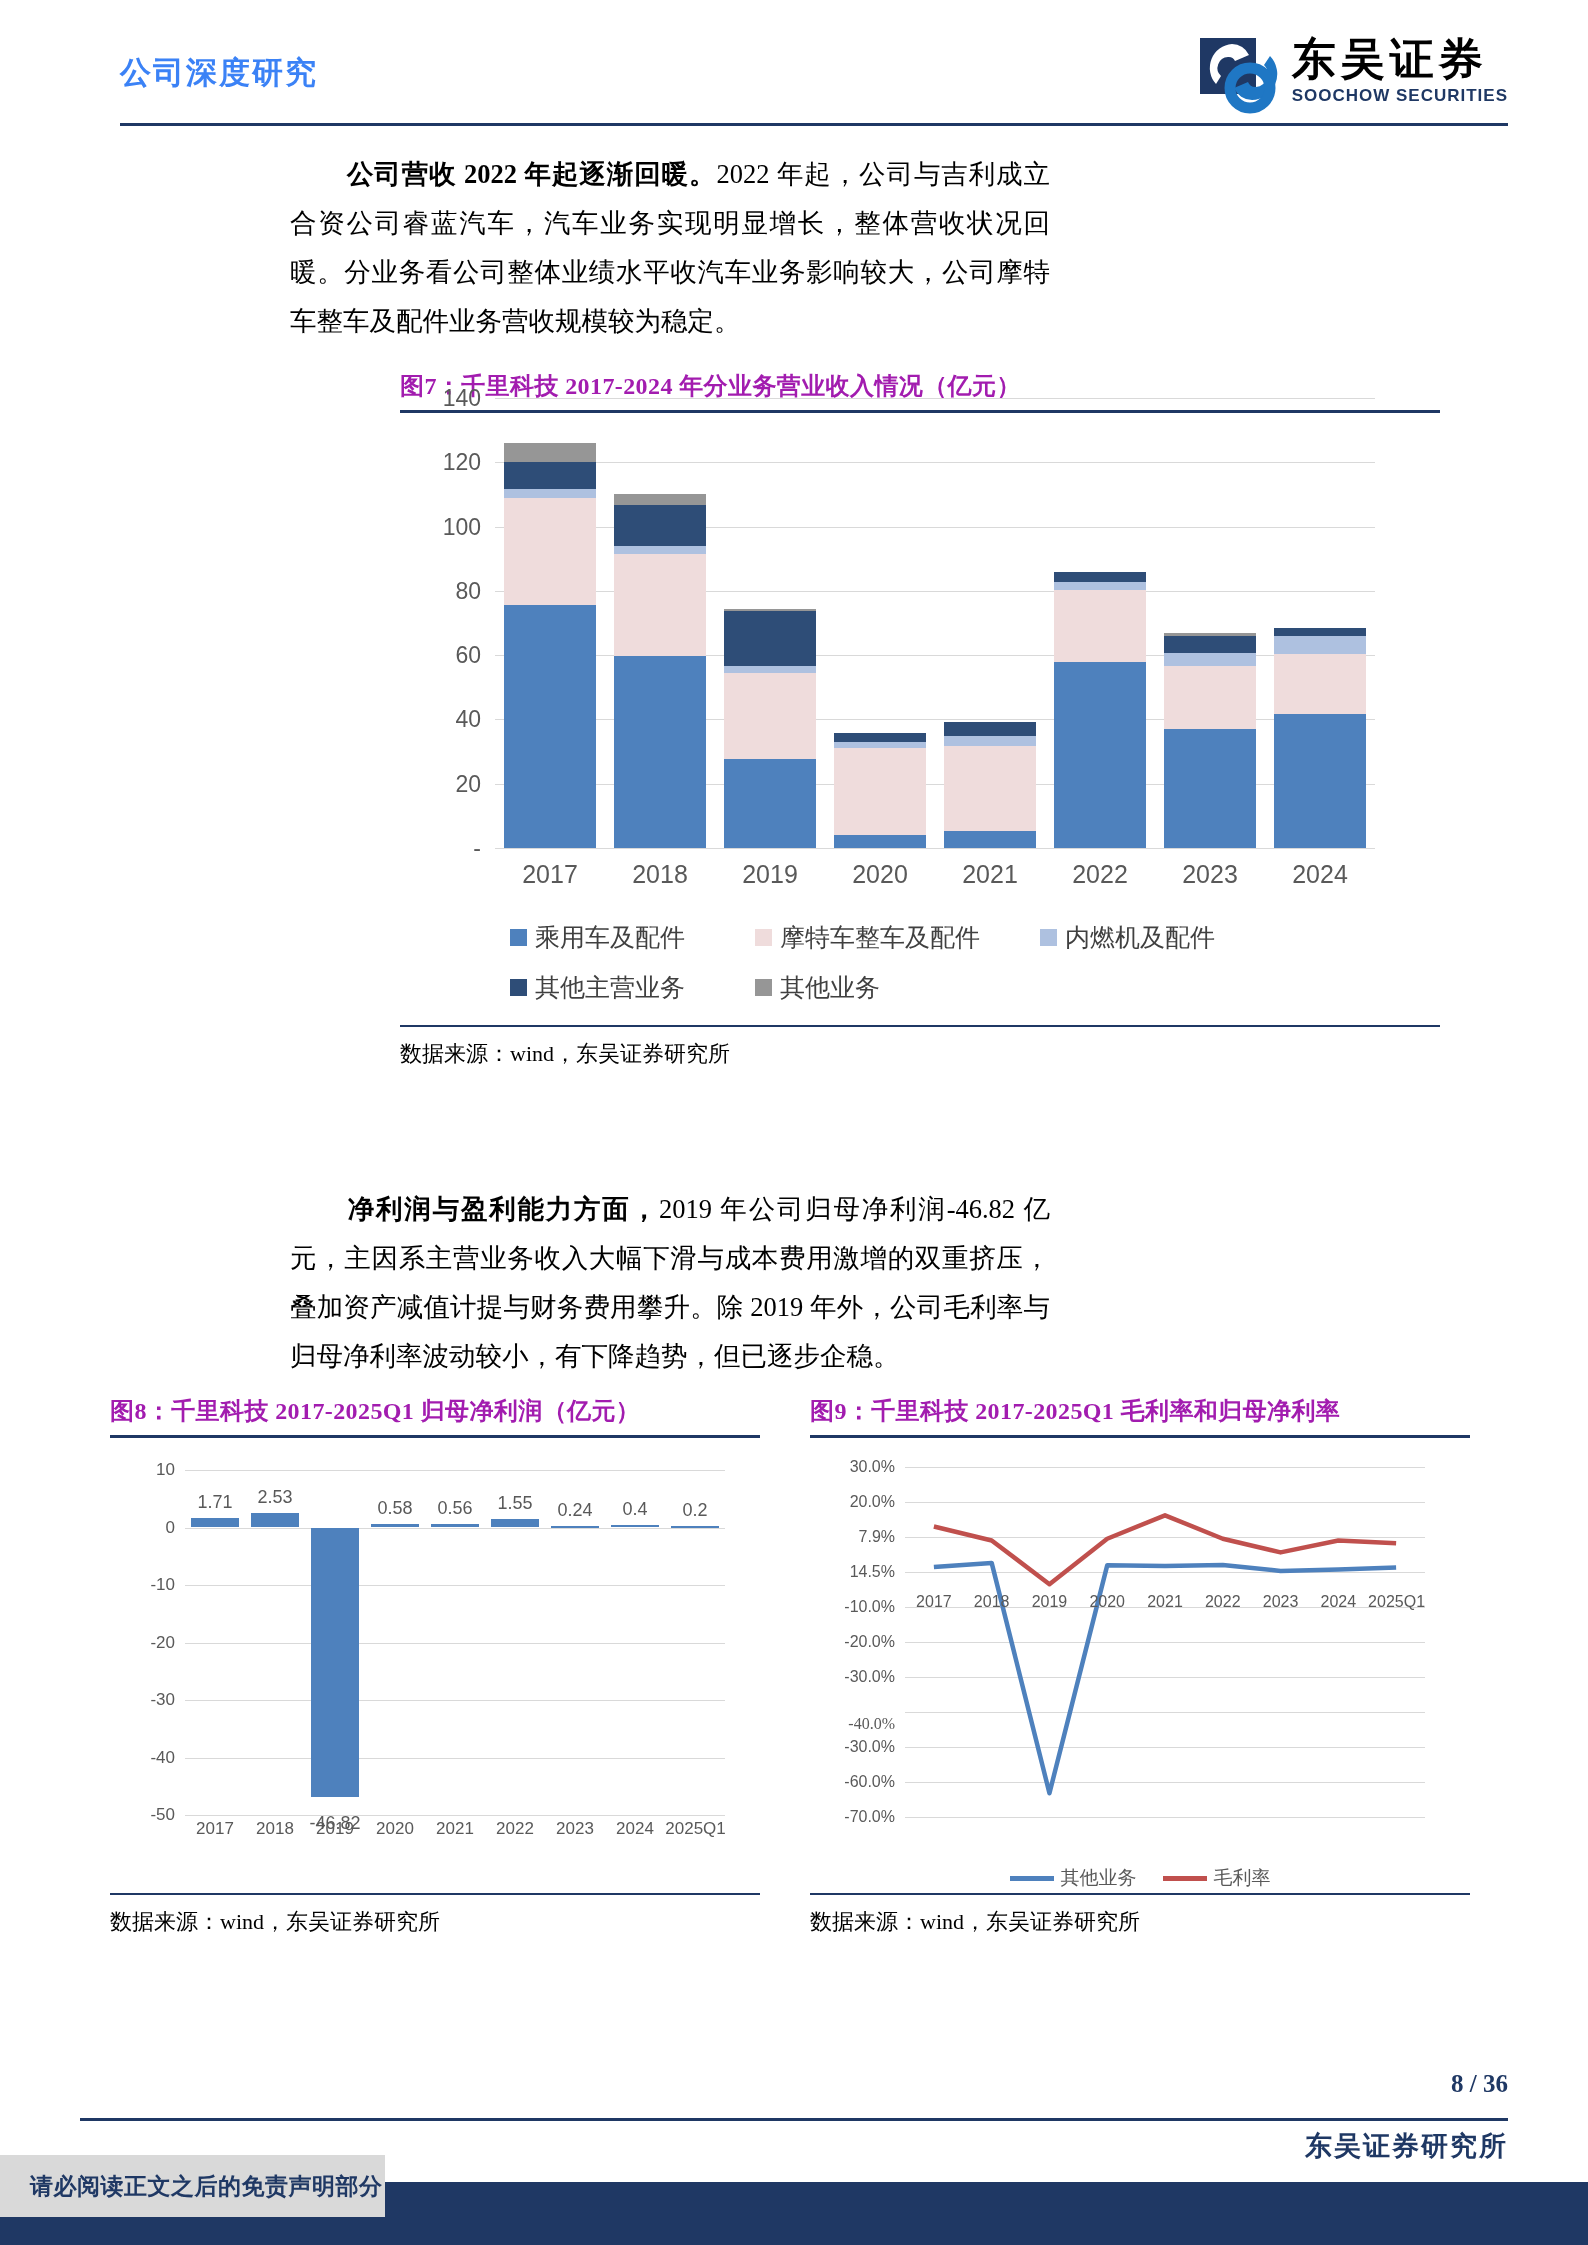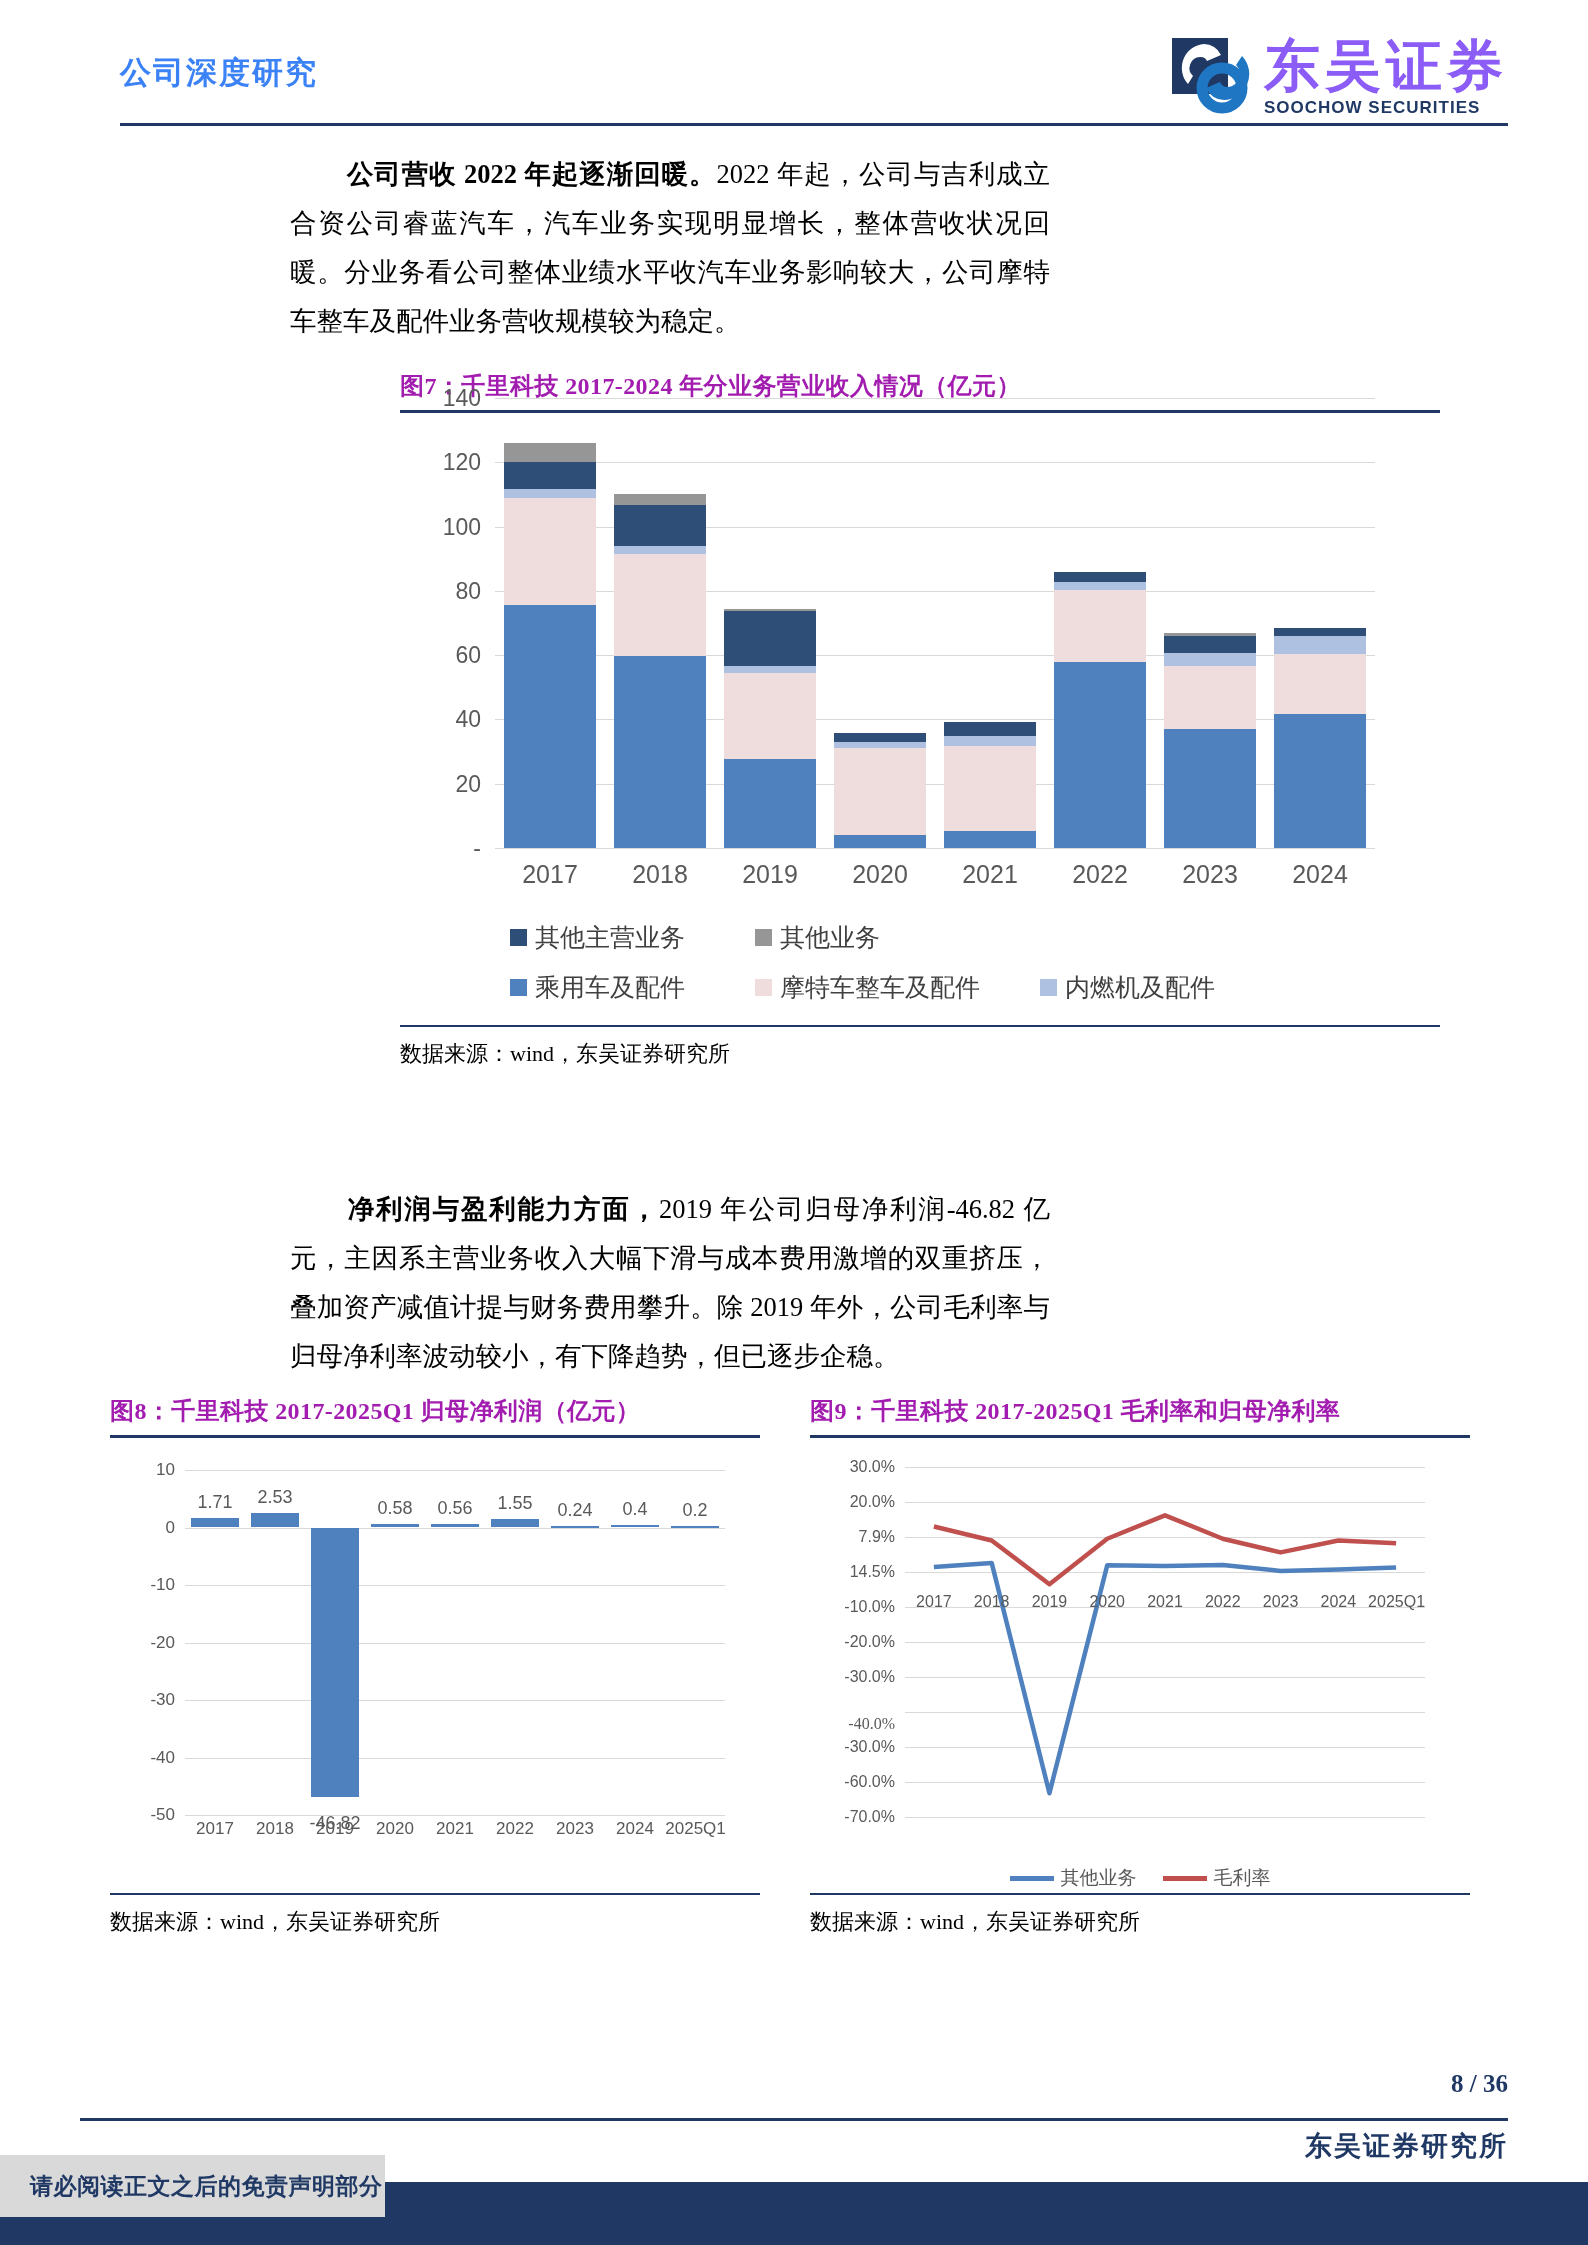--- a/index.html
+++ b/index.html
@@ -16,21 +16,21 @@
   
   .header{position:absolute;left:0;top:0;width:1588px;height:140px;}
   .hdr-title{
     position:absolute;left:120px;top:52px;
     font-size:31px;font-weight:bold;color:#3b82f6;
     letter-spacing:2px;
   }
   .hdr-logo{position:absolute;right:80px;top:38px;display:flex;align-items:flex-start;}
   .logo-mark{width:78px;height:78px;position:relative;margin-right:14px;}
   .logo-text{display:flex;flex-direction:column;justify-content:flex-start;}
-  .logo-cn{font-size:56px;font-weight:bold;color:#8b5cf6;letter-spacing:5px;line-height:1.02;font-family:"Liberation Serif",serif;}
+  .logo-cn{font-size:44px;font-weight:bold;color:#000000;letter-spacing:5px;line-height:1.02;font-family:"Liberation Serif",serif;}
   .logo-en{font-size:17px;font-weight:bold;color:#1F3864;letter-spacing:1.0px;margin-top:3px;font-family:"Liberation Sans",sans-serif;}
   .hdr-rule{position:absolute;left:120px;right:80px;top:123px;height:3px;background:#1F3864;}
 
   
   .para{
     position:absolute;
     font-size:26.5px;
     line-height:49px;
     color:#000;
     text-align:justify;
@@ -216,40 +216,40 @@
         <span>2019</span>
         <span>2020</span>
         <span>2021</span>
         <span>2022</span>
         <span>2023</span>
         <span>2024</span>
       </div>
     <div class="c7-legend" id="c7-legend">
         <div class="c7-legrow" style="position: relative; height: 34px;">
           <div class="c7-legitem" style="position: absolute; left: 0px;">
+            <span class="c7-swatch" style="background: rgb(78, 129, 189);"></span>
+            <span>乘用车及配件</span>
+          </div>
+          <div class="c7-legitem" style="position: absolute; left: 245px;">
+            <span class="c7-swatch" style="background: rgb(239, 220, 220);"></span>
+            <span>摩特车整车及配件</span>
+          </div>
+          <div class="c7-legitem" style="position: absolute; left: 530px;">
+            <span class="c7-swatch" style="background: rgb(174, 193, 224);"></span>
+            <span>内燃机及配件</span>
+          </div>
+        </div>
+        <div class="c7-legrow" style="position: relative; height: 34px;">
+          <div class="c7-legitem" style="position: absolute; left: 0px;">
             <span class="c7-swatch" style="background: rgb(46, 77, 119);"></span>
             <span>其他主营业务</span>
           </div>
           <div class="c7-legitem" style="position: absolute; left: 245px;">
             <span class="c7-swatch" style="background: rgb(150, 150, 150);"></span>
             <span>其他业务</span>
-          </div>
-        </div>
-        <div class="c7-legrow" style="position: relative; height: 34px;">
-          <div class="c7-legitem" style="position: absolute; left: 0px;">
-            <span class="c7-swatch" style="background: rgb(78, 129, 189);"></span>
-            <span>乘用车及配件</span>
-          </div>
-          <div class="c7-legitem" style="position: absolute; left: 245px;">
-            <span class="c7-swatch" style="background: rgb(239, 220, 220);"></span>
-            <span>摩特车整车及配件</span>
-          </div>
-          <div class="c7-legitem" style="position: absolute; left: 530px;">
-            <span class="c7-swatch" style="background: rgb(174, 193, 224);"></span>
-            <span>内燃机及配件</span>
           </div>
         </div>
       </div>
 
     <div style="position:absolute;left:0;top:655px;width:100%;">
       <div class="src-rule"></div>
       <div class="src" style="margin-top:12px;">数据来源：wind，东吴证券研究所</div>
     </div>
   </div>
 

